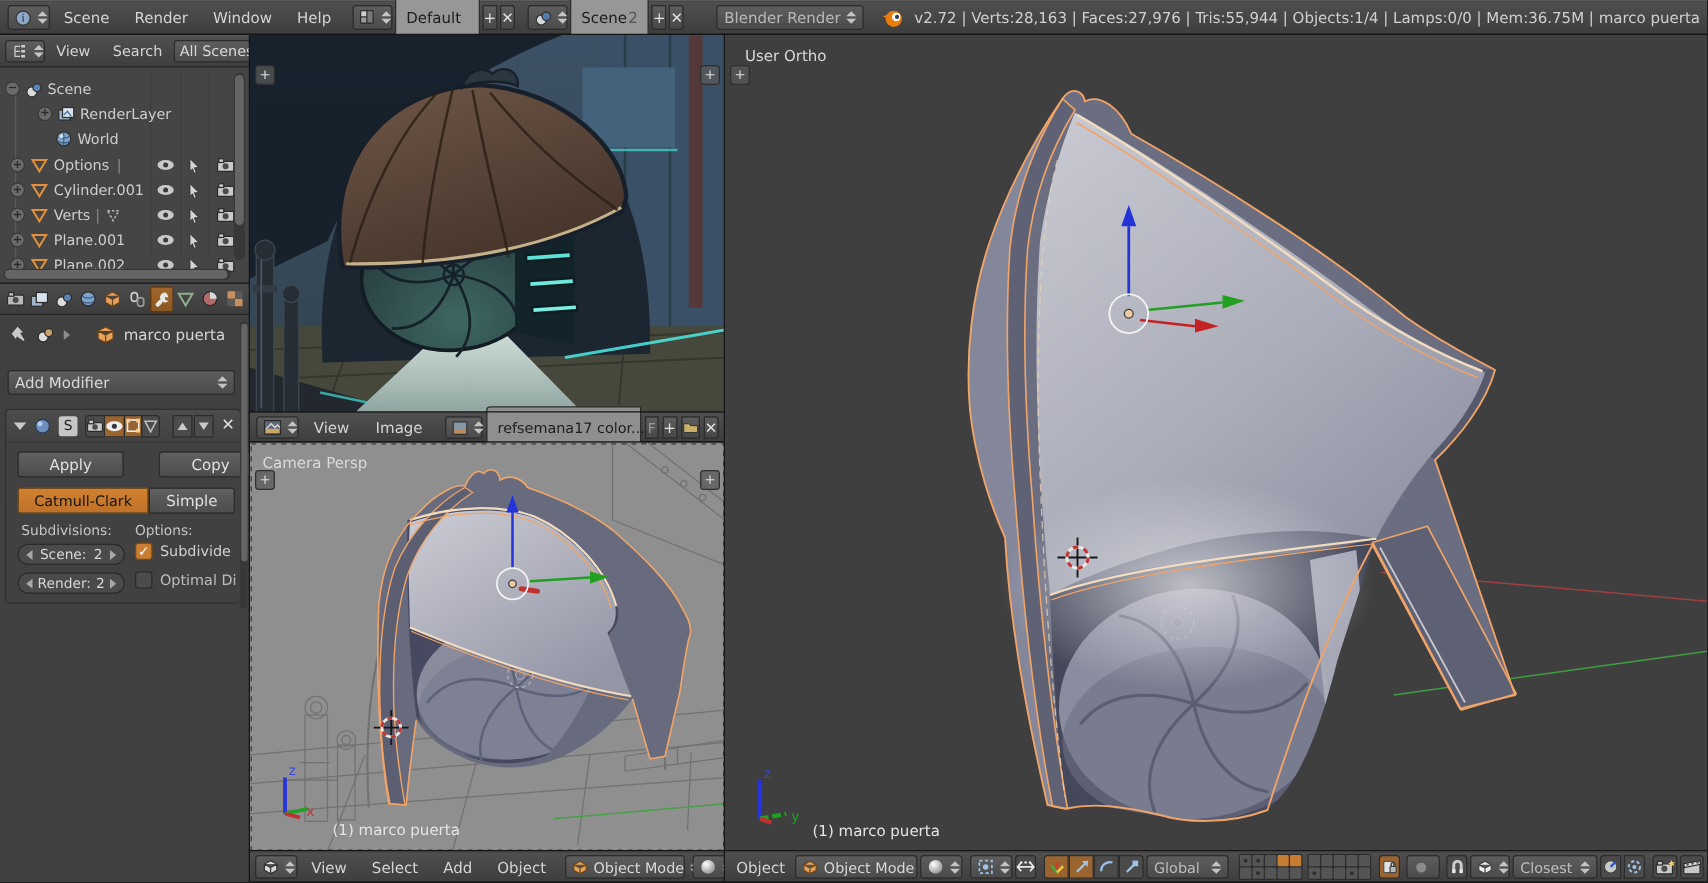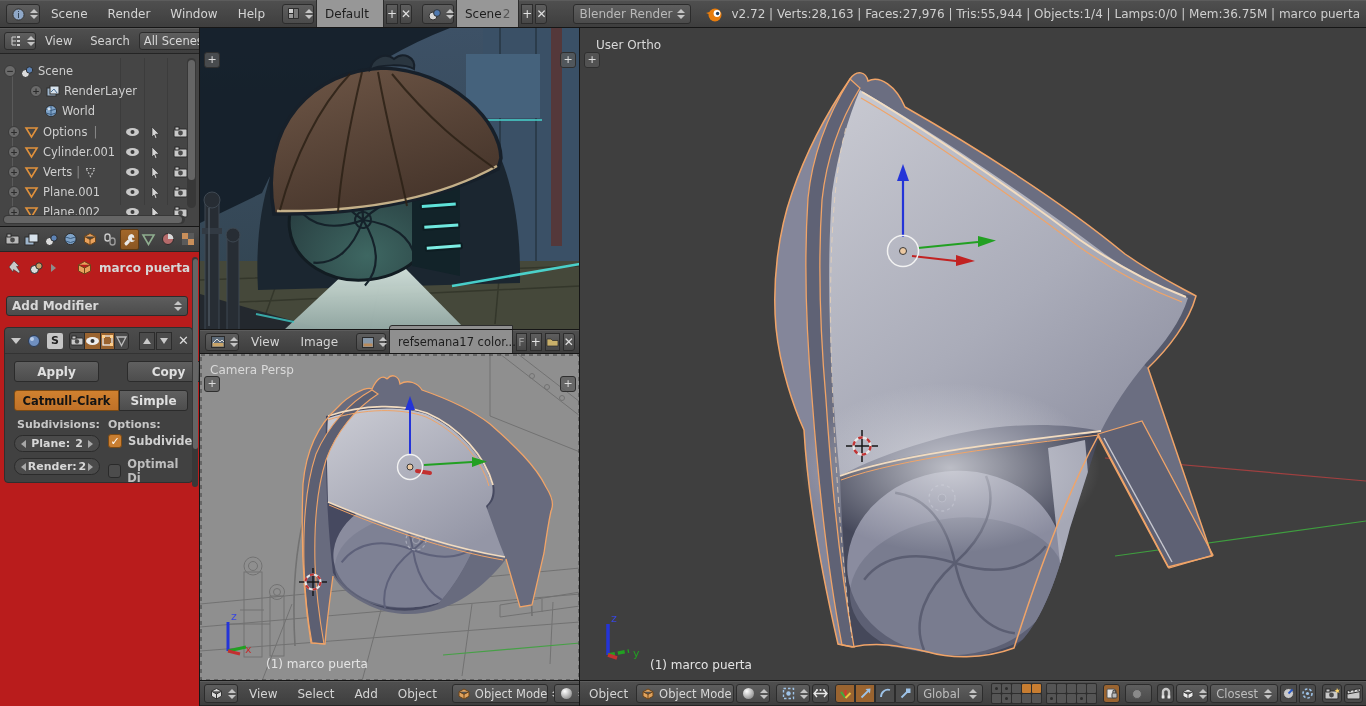--- a/index.html
+++ b/index.html
@@ -24,21 +24,21 @@
   
   #outliner{background:#454545;}
   .orow{position:absolute;height:20px;display:flex;align-items:center;gap:4px;color:#cecece;font-size:11.5px;white-space:nowrap;}
   .expander{width:12px;height:12px;border-radius:50%;background:#6a6a6a;border:1px solid #3a3a3a;color:#2a2a2a;
       font-size:9px;line-height:10px;text-align:center;font-weight:bold;}
   .ocol-line{position:absolute;top:30px;bottom:22px;width:1px;background:#3c3c3c;}
   .vscroll{position:absolute;width:7px;border-radius:4px;background:#656565;}
   .hscroll{position:absolute;height:7px;border-radius:4px;background:#656565;}
   .scrolltrack{position:absolute;background:#383838;border-radius:5px;}
   
-  #properties{background:#b91c1c;font-weight:bold;}
+  #properties{background:#404040;}
   .ptabs{position:absolute;left:0;top:0;width:200px;height:25px;background:linear-gradient(#4c4c4c,#3d3d3d);
       border-bottom:1px solid #262626;display:flex;align-items:center;padding:0 3px;gap:1px;}
   .ptab{width:19px;height:21px;display:flex;align-items:center;justify-content:center;border-radius:2px;}
   .ptab.active{background:linear-gradient(#a2672a,#8a5623);border:1px solid #5e3a14;}
   .pbox{position:absolute;left:4px;right:7px;border:1px solid #2f2f2f;border-radius:4px;background:#414141;}
   .btn{background:linear-gradient(#606060,#4d4d4d);border:1px solid #2b2b2b;border-radius:3px;height:21px;
       display:flex;align-items:center;justify-content:center;color:#e0e0e0;}
   .btn.orange{background:linear-gradient(#d0812f,#bf7128);color:#141414;border-color:#7c4a14;}
   .stepper{background:#4a4a4a;border:1px solid #2b2b2b;border-radius:10px;height:17px;display:flex;
       align-items:center;justify-content:space-between;padding:0 6px;color:#d8d8d8;font-size:11px;}
@@ -498,21 +498,21 @@
       <div class="btn orange" style="position:absolute;left:9px;top:62px;width:105px;border-radius:3px 0 0 3px;font-size:11.5px;">
           <span>Catmull-Clark</span>
         </div>
       <div class="btn" style="position:absolute;left:114px;top:62px;width:69px;border-radius:0 3px 3px 0;">
           <span>Simple</span>
         </div>
       <span style="position:absolute;left:12px;top:90px;font-size:11px;color:#c6c6c6;">Subdivisions:</span>
       <span style="position:absolute;left:103px;top:90px;font-size:11px;color:#c6c6c6;">Options:</span>
       <div class="stepper" style="position:absolute;left:9px;top:107px;width:86px;">
         <span class="tri-l"></span>
-          <span>Plane:</span>
+          <span>Scene:</span>
         <span>2</span>
           <span class="tri-r"></span>
       </div>
       <div class="stepper" style="position:absolute;left:9px;top:130px;width:86px;">
         <span class="tri-l"></span>
           <span>Render:</span>
         <span>2</span>
           <span class="tri-r"></span>
       </div>
       <div style="position:absolute;left:103px;top:106px;display:flex;align-items:center;gap:6px;">

